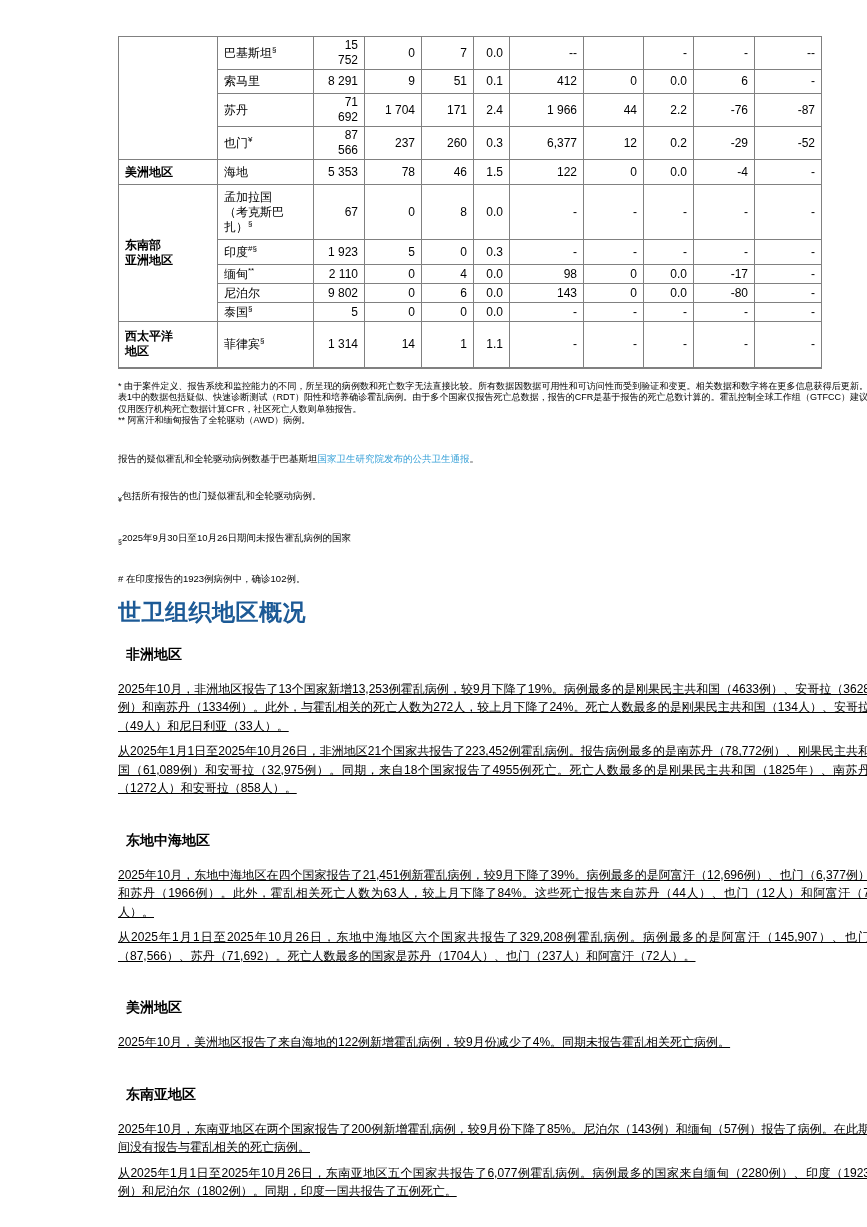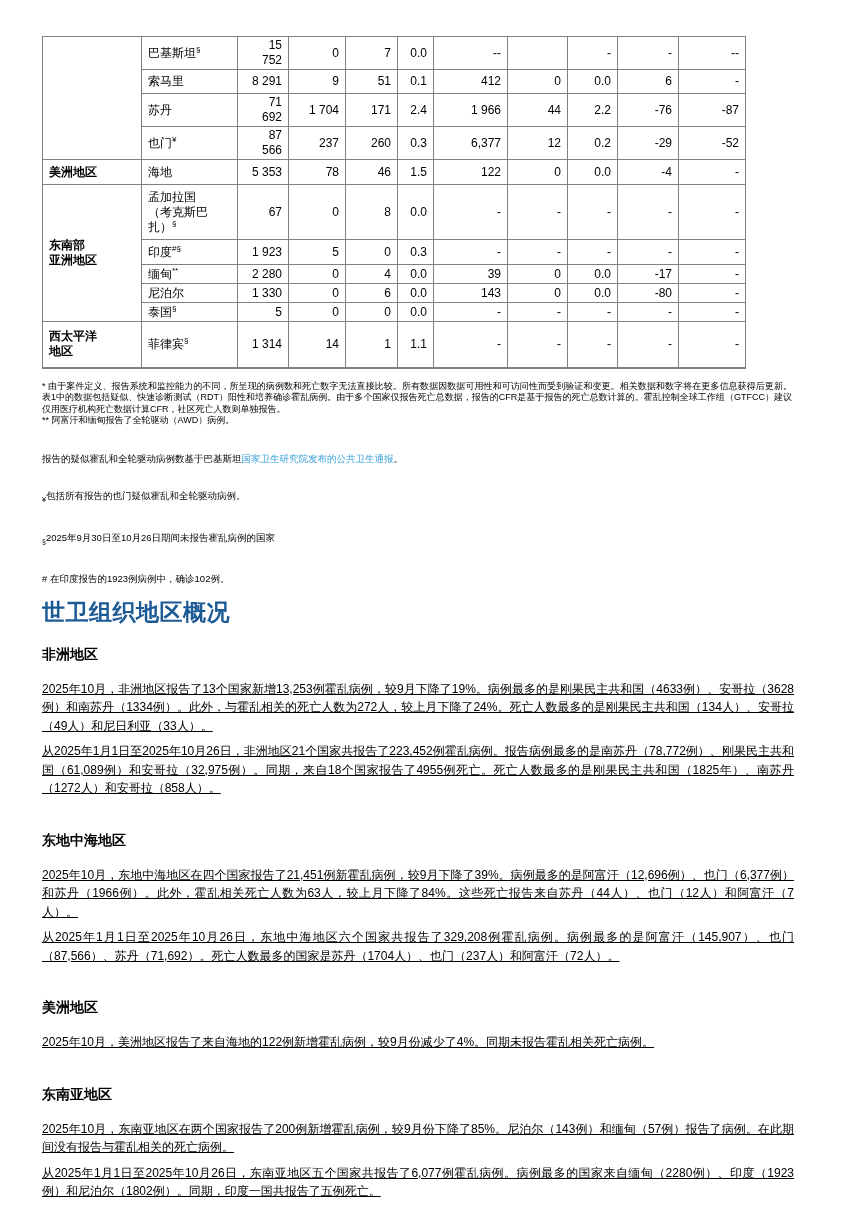--- a/index.html
+++ b/index.html
@@ -7,21 +7,21 @@
     --link-blue:#38a1d8;
     --table-border:#808080;
     --text:#000000;
   }
   html,body{margin:0;padding:0;background:#ffffff;}
   body{
     width:867px;height:1227px;overflow:hidden;
     font-family:"Liberation Sans","DejaVu Sans",sans-serif;
     color:var(--text);
   }
-  .page{padding:36px 32px 0 42px;}
+  .page{padding:36px 32px 0 118px;}
 
   
   table.tbl{
     border-collapse:collapse;table-layout:fixed;width:703px;
     font-size:12px;line-height:1.25;
     border-bottom:2px solid var(--table-border);
   }
   table.tbl td{
     border:1px solid var(--table-border);
     padding:1px 6px;vertical-align:middle;overflow:hidden;
@@ -36,21 +36,21 @@
   .fnblock p{margin:0;}
   .note{margin:26px 0 0;width:750px;font-size:9.5px;line-height:11.5px;}
   .nmk{font-size:7px;}
   .link{color:var(--link-blue);text-decoration:none;cursor:pointer;}
 
   
   h1.main-heading{
     margin:12px 0 0;font-size:23px;font-weight:700;color:var(--heading-blue);
     letter-spacing:0.5px;
   }
-  h2.section-heading{margin:34px 0 0;font-size:14px;font-weight:700;color:var(--text);}
+  h2.section-heading{margin:34px 8px 0;font-size:14px;font-weight:700;color:var(--text);}
   h2.section-heading.first{margin-top:18px;}
   p.body{margin:16px 0 0;width:752px;font-size:12px;line-height:18.5px;text-align:justify;text-decoration:underline;}
   p.body + p.body{margin-top:7px;}
 </style>
 </head>
 <body>
 
 <div class="page">
 
   <table class="tbl">
@@ -156,33 +156,33 @@
         <td class="td-num">0</td>
         <td class="td-num">0.3</td>
         <td class="td-num">-</td>
         <td class="td-num">-</td>
         <td class="td-num">-</td>
         <td class="td-num">-</td>
         <td class="td-num">-</td>
       </tr>
       <tr style="height:19px">
         <td class="td-country"><span>缅甸</span><sup class="mk">**</sup></td>
-        <td class="td-num">2 280</td>
+        <td class="td-num">2 110</td>
         <td class="td-num">0</td>
         <td class="td-num">4</td>
         <td class="td-num">0.0</td>
-        <td class="td-num">39</td>
+        <td class="td-num">98</td>
         <td class="td-num">0</td>
         <td class="td-num">0.0</td>
         <td class="td-num">-17</td>
         <td class="td-num">-</td>
       </tr>
       <tr style="height:19px">
         <td class="td-country"><span>尼泊尔</span><sup class="mk"></sup></td>
-        <td class="td-num">1 330</td>
+        <td class="td-num">9 802</td>
         <td class="td-num">0</td>
         <td class="td-num">6</td>
         <td class="td-num">0.0</td>
         <td class="td-num">143</td>
         <td class="td-num">0</td>
         <td class="td-num">0.0</td>
         <td class="td-num">-80</td>
         <td class="td-num">-</td>
       </tr>
       <tr style="height:19px">

